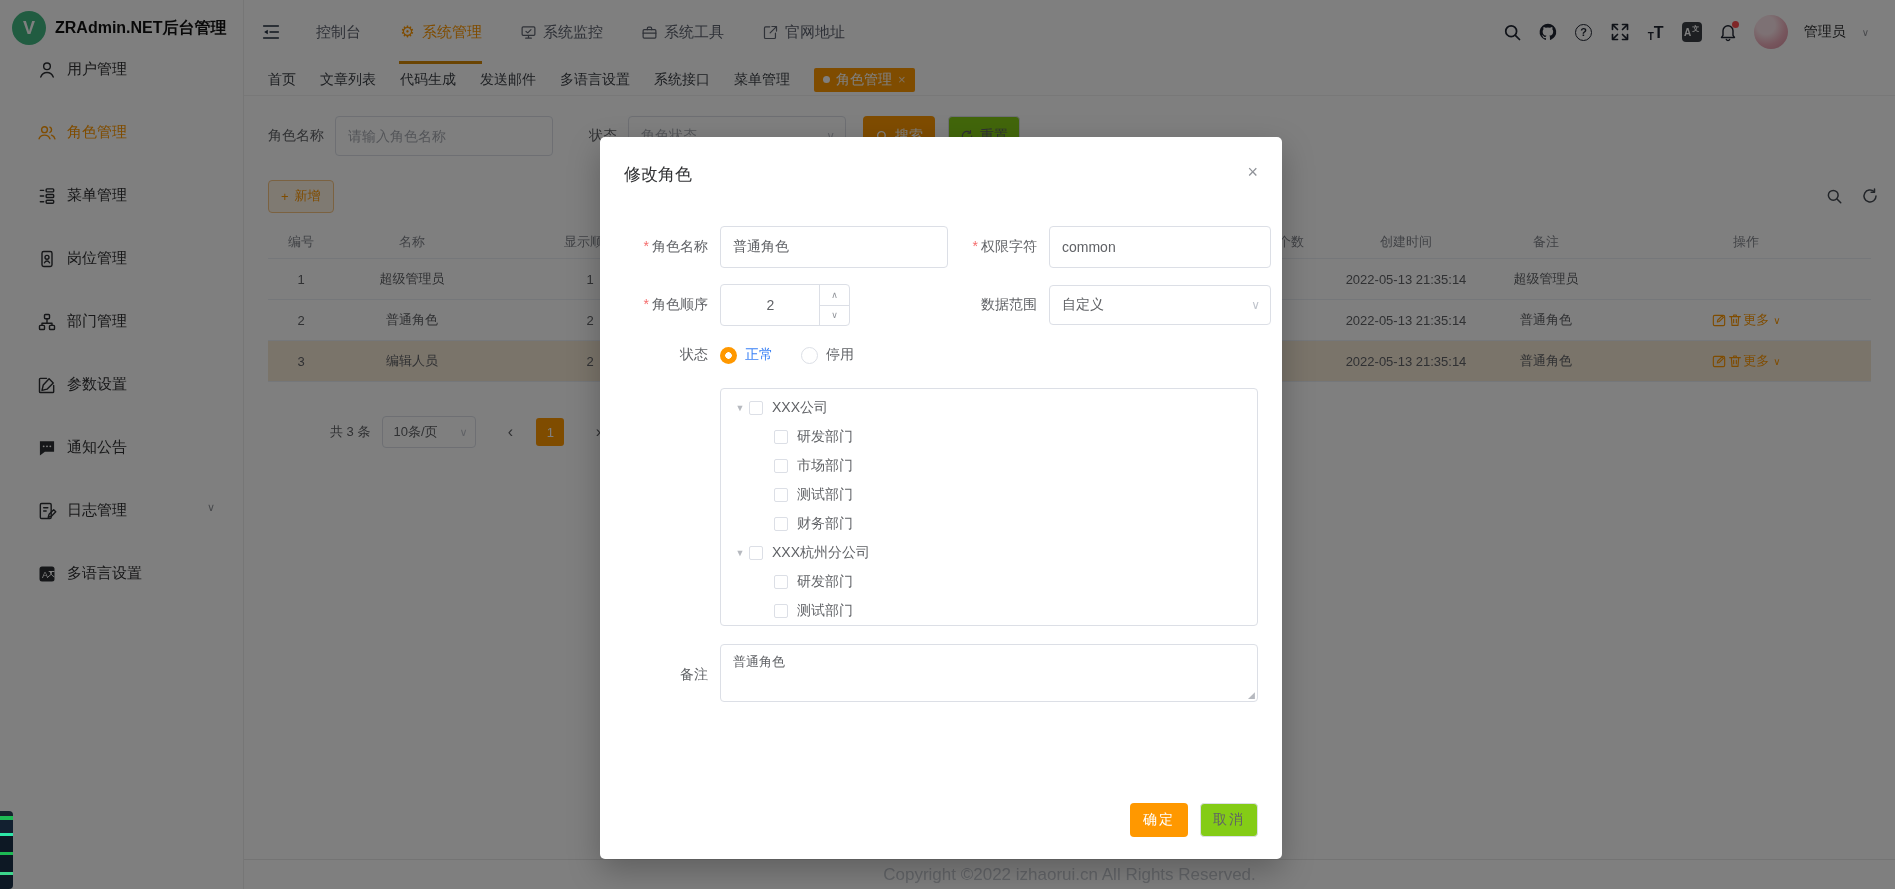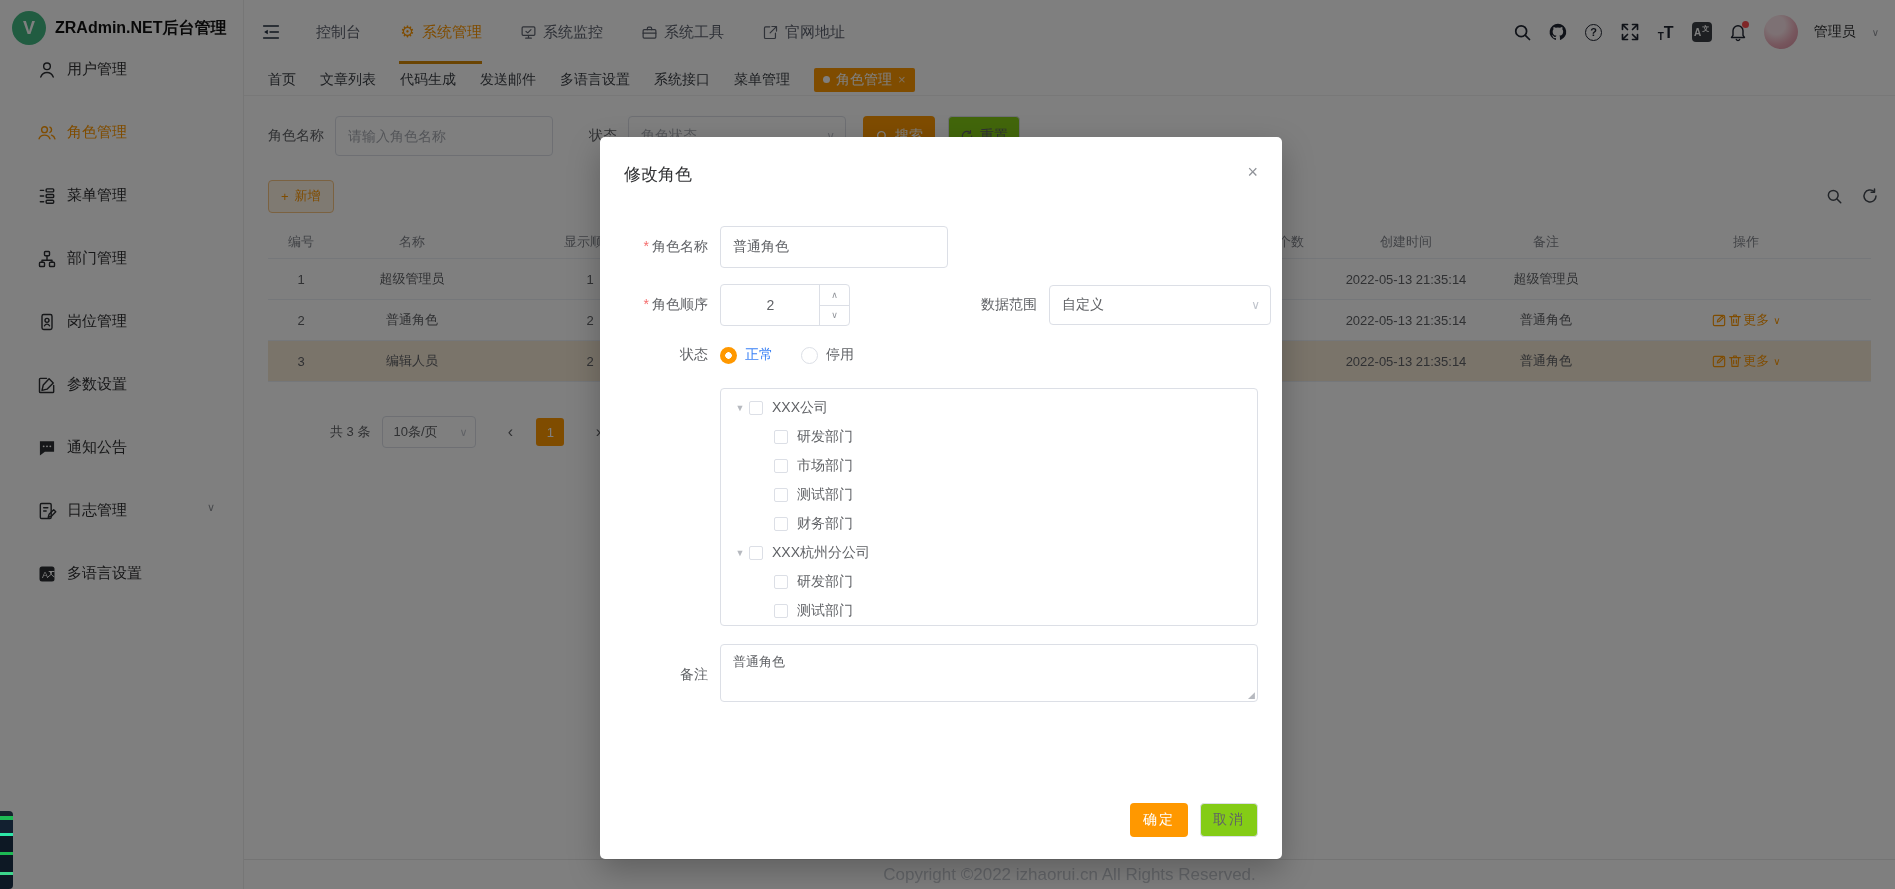--- a/index.html
+++ b/index.html
@@ -12,21 +12,21 @@
   .logo-row { height:56px; display:flex; align-items:center; padding-left:12px; }
   .logo-circle { width:34px; height:34px; border-radius:50%; background:#42b983; color:#fff; font-weight:bold; font-size:18px; display:flex; align-items:center; justify-content:center; }
   .logo-title { margin-left:9px; font-size:16px; font-weight:bold; color:#111; letter-spacing:0; }
   .menu { padding-top:4px; }
   .menu-item { position:relative; height:63px; display:flex; padding-left:37px; font-size:15px; color:#303133; cursor:pointer; }
   .menu-item .micon { width:20px; height:20px; margin-right:10px; display:flex; align-items:center; justify-content:center; color:#2d2f33; }
   .menu-item.active, .menu-item.active .micon { color:#ff9800; }
   .menu-item .sub-arrow { position:absolute; right:28px; font-size:11px; color:#909399; }
 
   
-  .topbar { position:absolute; left:244px; top:0; right:6px; height:64px; background:#fff; display:flex; align-items:center; z-index:1; }
+  .topbar { position:absolute; left:244px; top:0; right:16px; height:64px; background:#fff; display:flex; align-items:center; z-index:1; }
   .hamburger { margin-left:16px; width:22px; height:22px; color:#1f2d3d; cursor:pointer; }
   .nav { display:flex; align-items:center; margin-left:34px; gap:38px; height:100%; }
   .nav-item { display:flex; align-items:center; gap:6px; height:100%; font-size:15px; color:#5f6470; cursor:pointer; position:relative; }
   .nav-item.active { color:#ff9800; }
   .nav-item.active::after { content:""; position:absolute; left:0; right:0; bottom:0; height:3px; background:#d48806; }
   .nav-item .nicon { width:17px; height:17px; display:flex; align-items:center; justify-content:center; color:inherit; }
   .gear-glyph { font-size:16px; line-height:1; }
   .topbar-right { margin-left:auto; display:flex; align-items:center; gap:16px; padding-right:10px; }
   .hicon { width:20px; height:20px; display:flex; align-items:center; justify-content:center; color:#1f2430; cursor:pointer; position:relative; }
   .q-icon { width:17px; height:17px; border:1.6px solid #1f2430; border-radius:50%; font-size:11px; font-weight:bold; display:flex; align-items:center; justify-content:center; }
@@ -183,37 +183,37 @@
               <rect x="11" y="3.4" width="9" height="3.6" rx="1"></rect>
               <rect x="11" y="10.2" width="9" height="3.6" rx="1"></rect>
               <rect x="11" y="17" width="9" height="3.6" rx="1"></rect>
             </svg>
           </span>
         <span>菜单管理</span>
       </div>
       <div class="menu-item">
         <span class="micon">
             <svg viewBox="0 0 24 24">
+              <rect x="6" y="3" width="12" height="18" rx="2"></rect>
+              <circle cx="12" cy="10" r="2.4"></circle>
+              <path d="M9 16.5c.8-1.5 2-2 3-2s2.2.5 3 2"></path>
+            </svg>
+          </span>
+        <span>岗位管理</span>
+      </div>
+      <div class="menu-item">
+        <span class="micon">
+            <svg viewBox="0 0 24 24">
               <rect x="9" y="3" width="6" height="5" rx="1"></rect>
               <rect x="3" y="16" width="6" height="5" rx="1"></rect>
               <rect x="15" y="16" width="6" height="5" rx="1"></rect>
               <path d="M12 8v4M6 16v-2.5h12V16M12 12v1.5"></path>
             </svg>
           </span>
         <span>部门管理</span>
-      </div>
-      <div class="menu-item">
-        <span class="micon">
-            <svg viewBox="0 0 24 24">
-              <rect x="6" y="3" width="12" height="18" rx="2"></rect>
-              <circle cx="12" cy="10" r="2.4"></circle>
-              <path d="M9 16.5c.8-1.5 2-2 3-2s2.2.5 3 2"></path>
-            </svg>
-          </span>
-        <span>岗位管理</span>
       </div>
       <div class="menu-item">
         <span class="micon">
             <svg viewBox="0 0 24 24">
               <path d="M20 12.5V20a1 1 0 0 1-1 1H4a1 1 0 0 1-1-1V5a1 1 0 0 1 1-1h7.5"></path>
               <path d="M14.5 4.5l5 5L12 17l-6 1.5L7.5 12z"></path>
             </svg>
           </span>
         <span>参数设置</span>
       </div>
@@ -496,20 +496,24 @@
       <span class="m-close">×</span>
     </div>
 
     <div class="m-form">
 
       <div class="frow">
         <div class="fitem">
           <span class="flabel"><span class="req">*</span><span>角色名称</span></span>
           <input class="m-input" type="text" value="普通角色" style="">
         </div>
+        <div class="fitem">
+          <span class="flabel flabel2"><span class="req">*</span><span>权限字符</span></span>
+          <input class="m-input w2" type="text" value="common" style="">
+        </div>
       </div>
 
       <div class="frow mb20">
         <div class="fitem">
           <span class="flabel"><span class="req">*</span><span>角色顺序</span></span>
           <div class="num-input">
             <span class="num-val">2</span>
             <span class="spin">
               <span class="up">∧</span>
               <span>∨</span>

